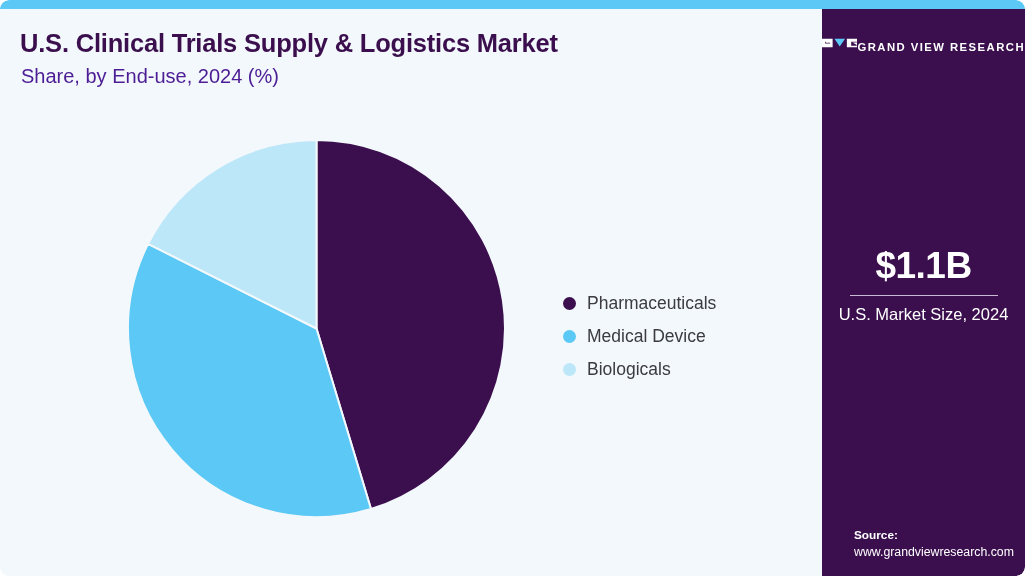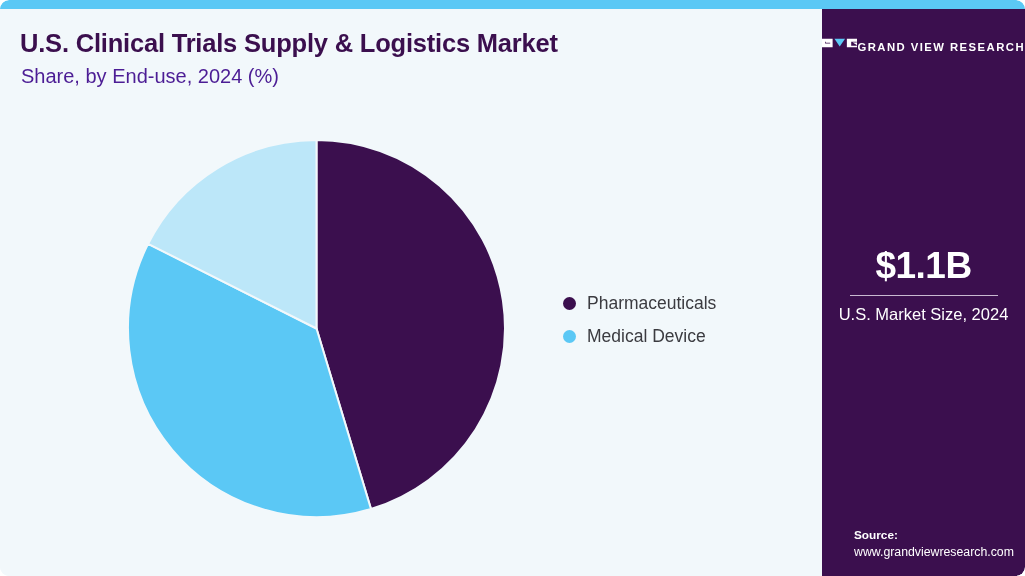--- a/index.html
+++ b/index.html
@@ -196,20 +196,24 @@
 
     <div id="legend">
       <div class="legend-item">
         <span class="legend-dot" style="background:#3b0f4e"></span>
         <span class="legend-label">Pharmaceuticals</span>
       </div>
       <div class="legend-item">
         <span class="legend-dot" style="background:#5bc8f5"></span>
         <span class="legend-label">Medical Device</span>
       </div>
+      <div class="legend-item">
+        <span class="legend-dot" style="background:#bce7f9"></span>
+        <span class="legend-label">Biologicals</span>
+      </div>
     </div>
 
   </div>
 
   <div id="side-panel">
 
     <div id="logo">
       <svg id="logo-mark" viewBox="0 0 147 36">
         <path d="M0 0 H44 V36 H0 Z M13 20 H34 V17 H16 V13 H13 Z" fill="#ffffff" fill-rule="evenodd"></path>
         <polygon points="51.5,0 95.5,0 73.5,33 " fill="#5bc8f5"></polygon>

